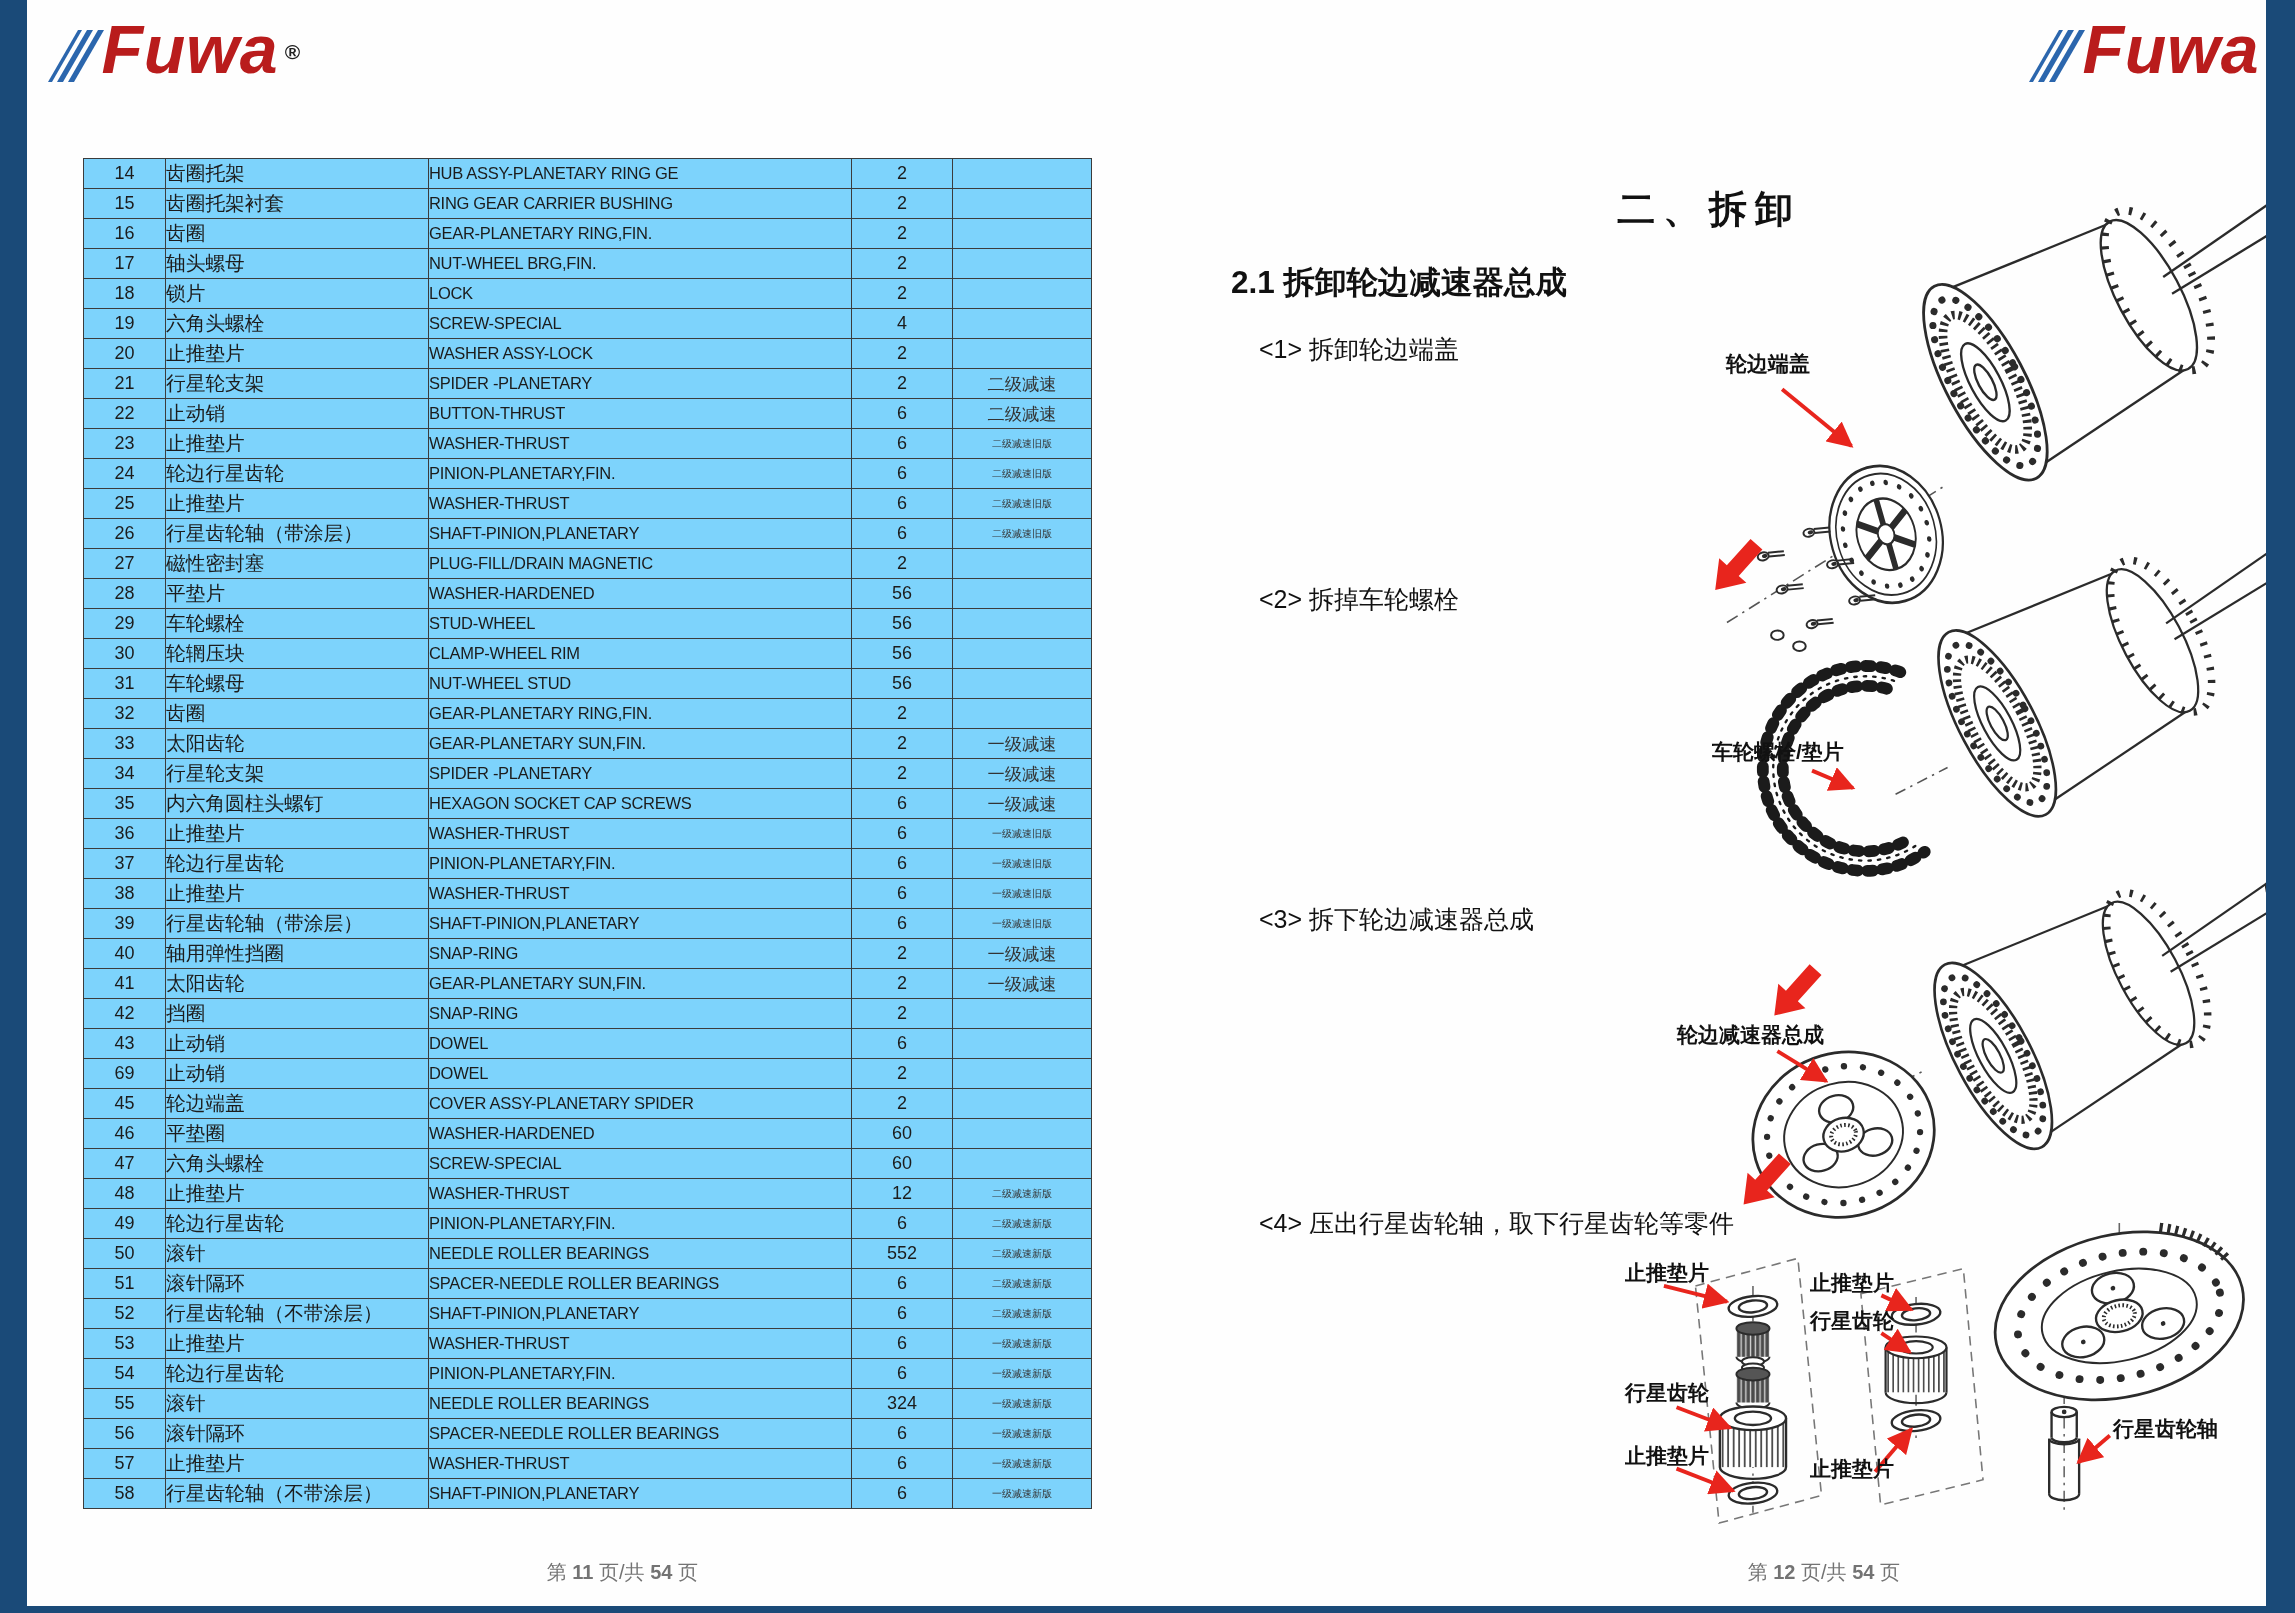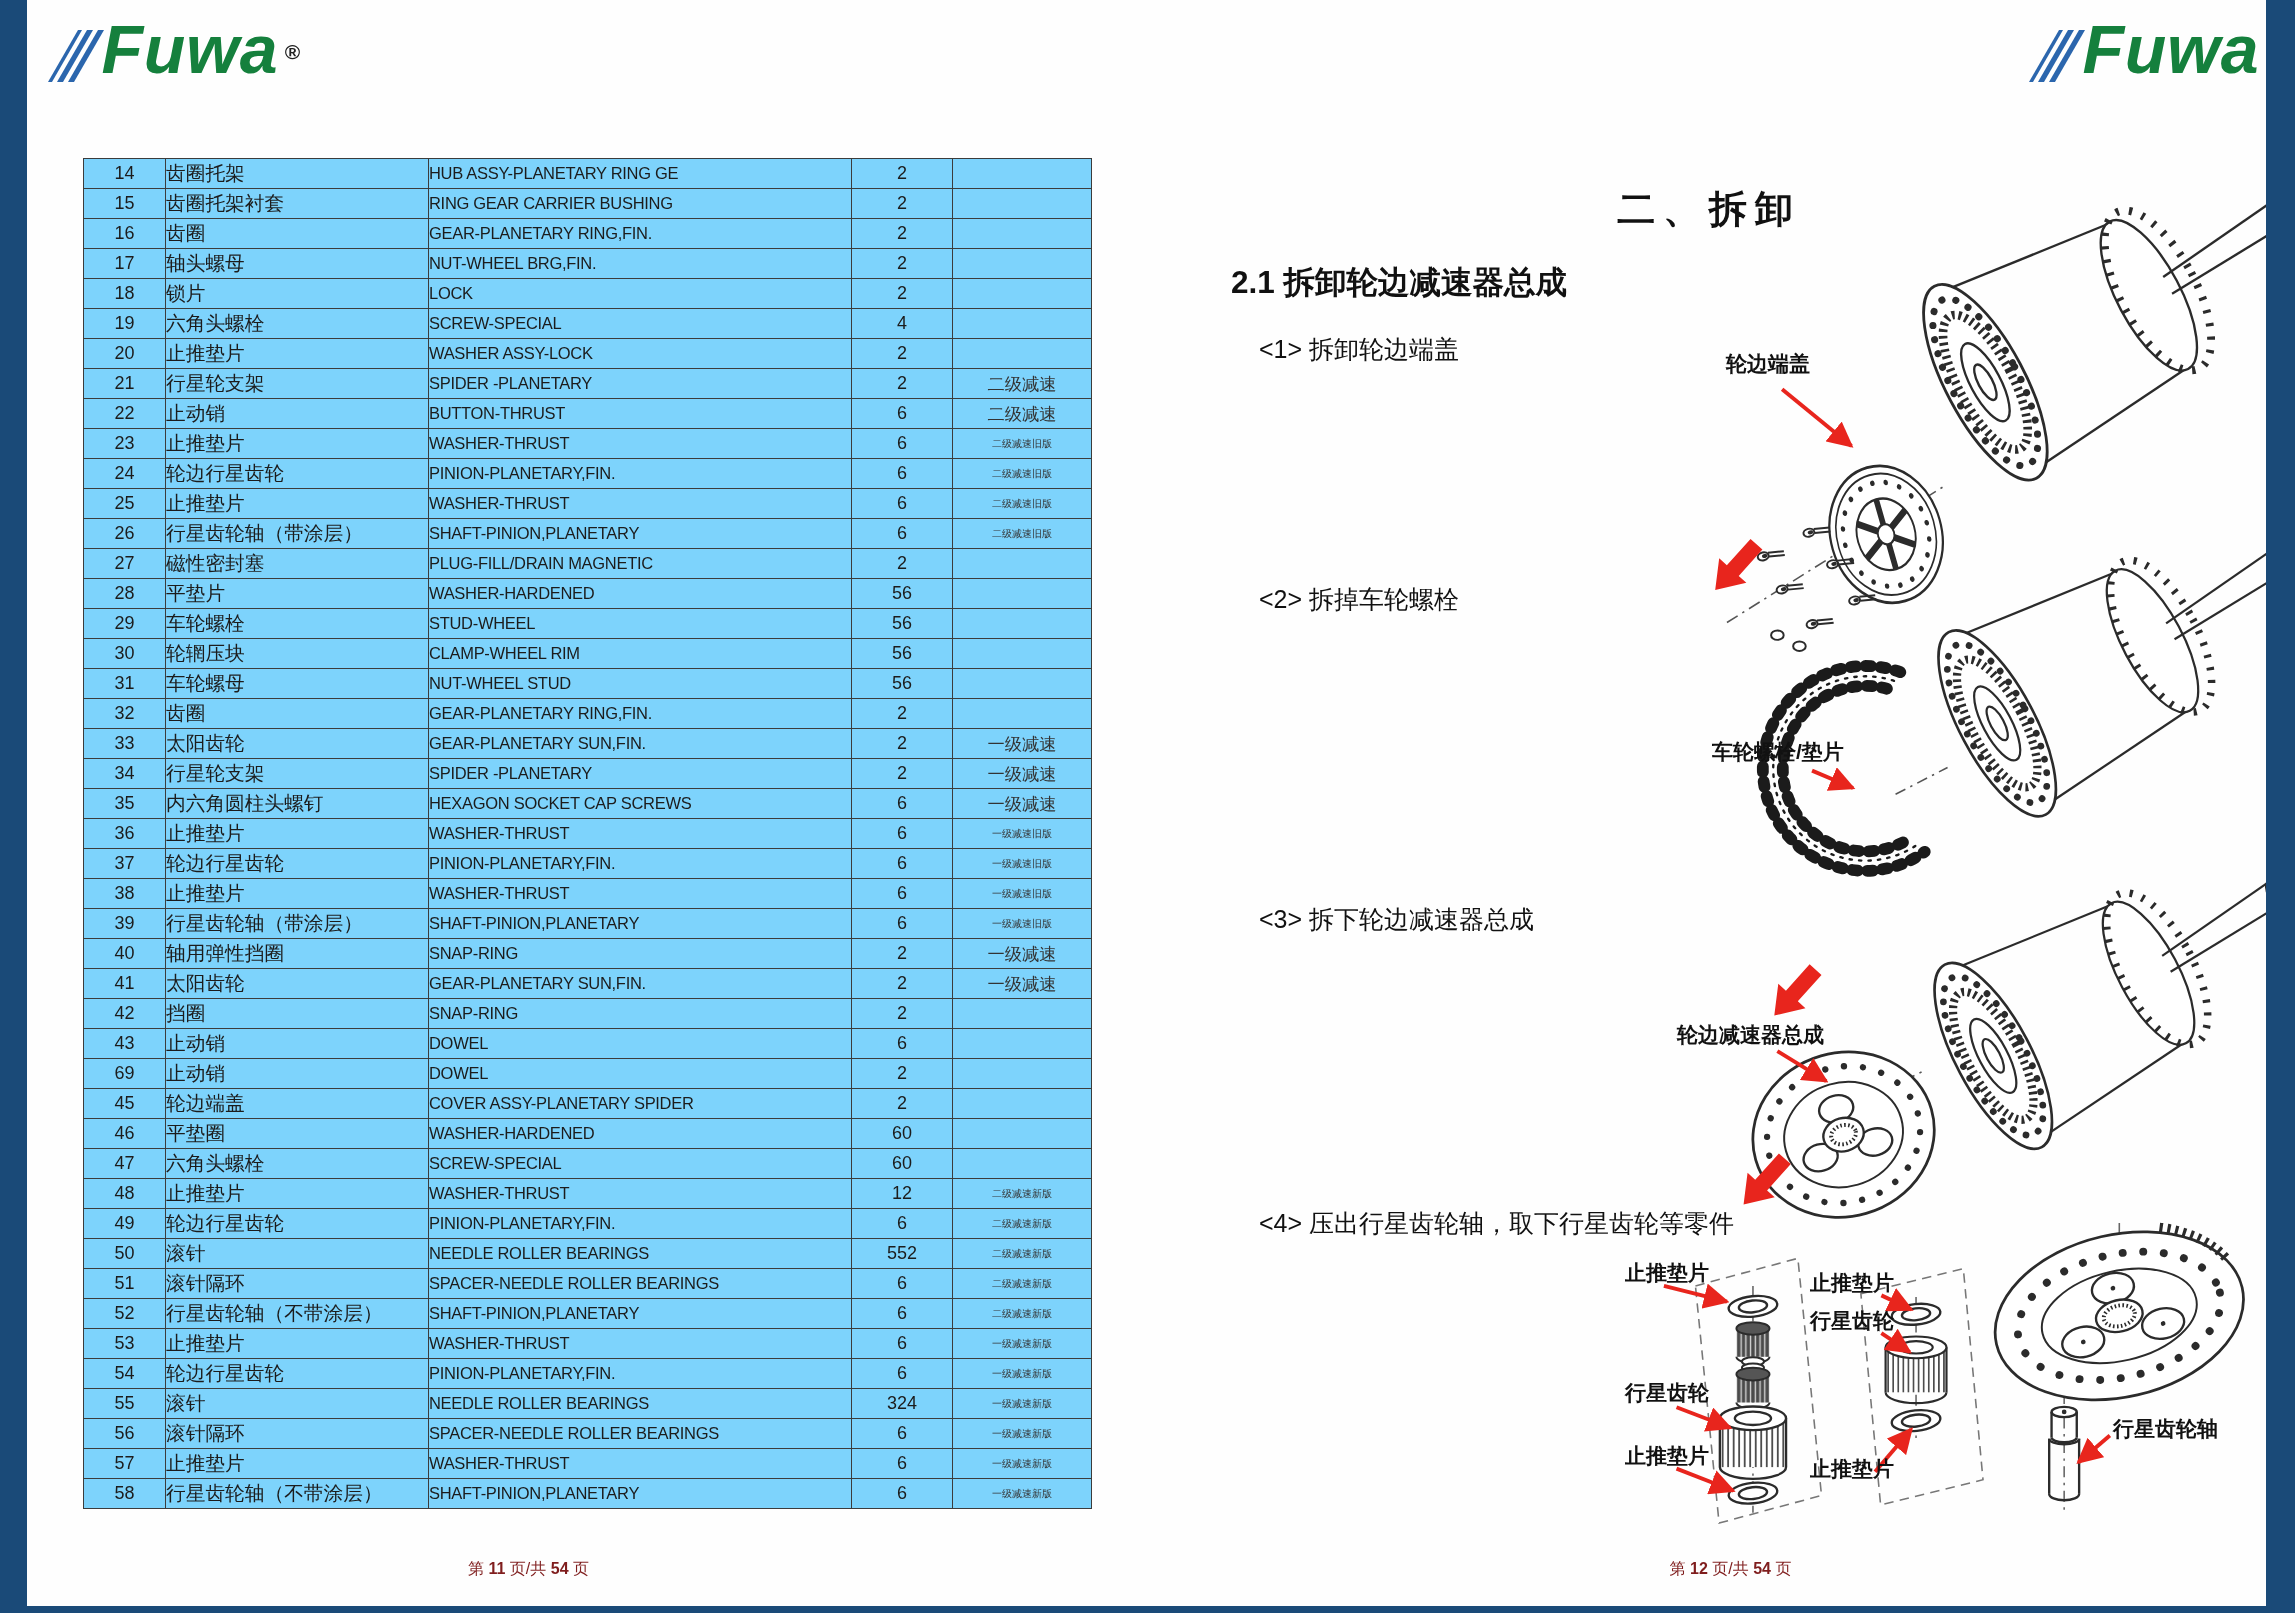--- a/index.html
+++ b/index.html
@@ -10,38 +10,38 @@
   .band{position:absolute;background:#1a4a78;z-index:30;}
   .band-left{left:0;top:0;width:27px;height:1613px;}
   .band-right{left:2266px;top:0;width:29px;height:1613px;}
   .band-bottom{left:0;top:1606px;width:2295px;height:7px;}
 
   
   .logo{position:absolute;display:flex;align-items:flex-start;z-index:5;}
   .logo .slashes{display:flex;margin-top:11px;margin-right:7.9px;}
   .logo .slashes i{display:block;width:6.3px;height:52px;background:#2b66ad;transform:skewX(-30deg);margin-right:4.7px;}
   .logo .slashes i:first-child{width:3.9px;}
-  .logo-text{font-style:italic;font-weight:bold;color:#15803d;font-size:68px;line-height:61px;letter-spacing:0.8px;}
+  .logo-text{font-style:italic;font-weight:bold;color:#b91c1c;font-size:68px;line-height:61px;letter-spacing:0.8px;}
   .logo-reg{font-size:21px;color:#222;margin-left:6.3px;margin-top:20.5px;font-weight:bold;}
   .logo-l{left:63px;top:19px;}
   .logo-r{left:2044px;top:19px;}
 
   
   table.parts{position:absolute;left:83px;top:158px;width:1004px;border-collapse:collapse;table-layout:fixed;z-index:5;background:#7dd3fc;}
   table.parts td{border:1.6px solid #3c3c3c;height:28.5px;padding:0;overflow:hidden;white-space:nowrap;}
   table.parts tr{height:30px;}
   td.c-no{width:81px;text-align:center;font-size:18px;}
   td.c-cn{width:262px;text-align:left;padding-left:44px;font-size:19.7px;}
   td.c-en{width:422px;text-align:left;padding-left:23.6px;font-size:16.5px;letter-spacing:-0.3px;}
   td.c-qty{width:100px;text-align:center;font-size:18px;}
   td.c-note{width:138px;text-align:center;font-size:17.3px;color:#333;}
   td.c-note.small{font-size:10px;}
 
   
-  .pagefooter{position:absolute;top:1559px;width:339px;text-align:center;font-size:16px;color:#7f1d1d;z-index:5;}
+  .pagefooter{position:absolute;top:1559px;width:339px;text-align:right;font-size:20px;color:#737373;z-index:5;}
   .pagefooter b{font-weight:bold;}
   .pf-left{left:359px;}
   .pf-right{left:1561px;}
 
   
   .rp-text{position:absolute;z-index:6;color:#111;}
   .section-title{left:1151px;top:152px;width:1116px;text-align:center;font-size:38px;font-weight:bold;letter-spacing:7.9px;margin-top:32px;}
   .sub-title{left:1231px;top:262px;font-size:31.5px;font-weight:bold;}
   .step{font-size:25px;}
   .step-1{left:1259px;top:333px;}

